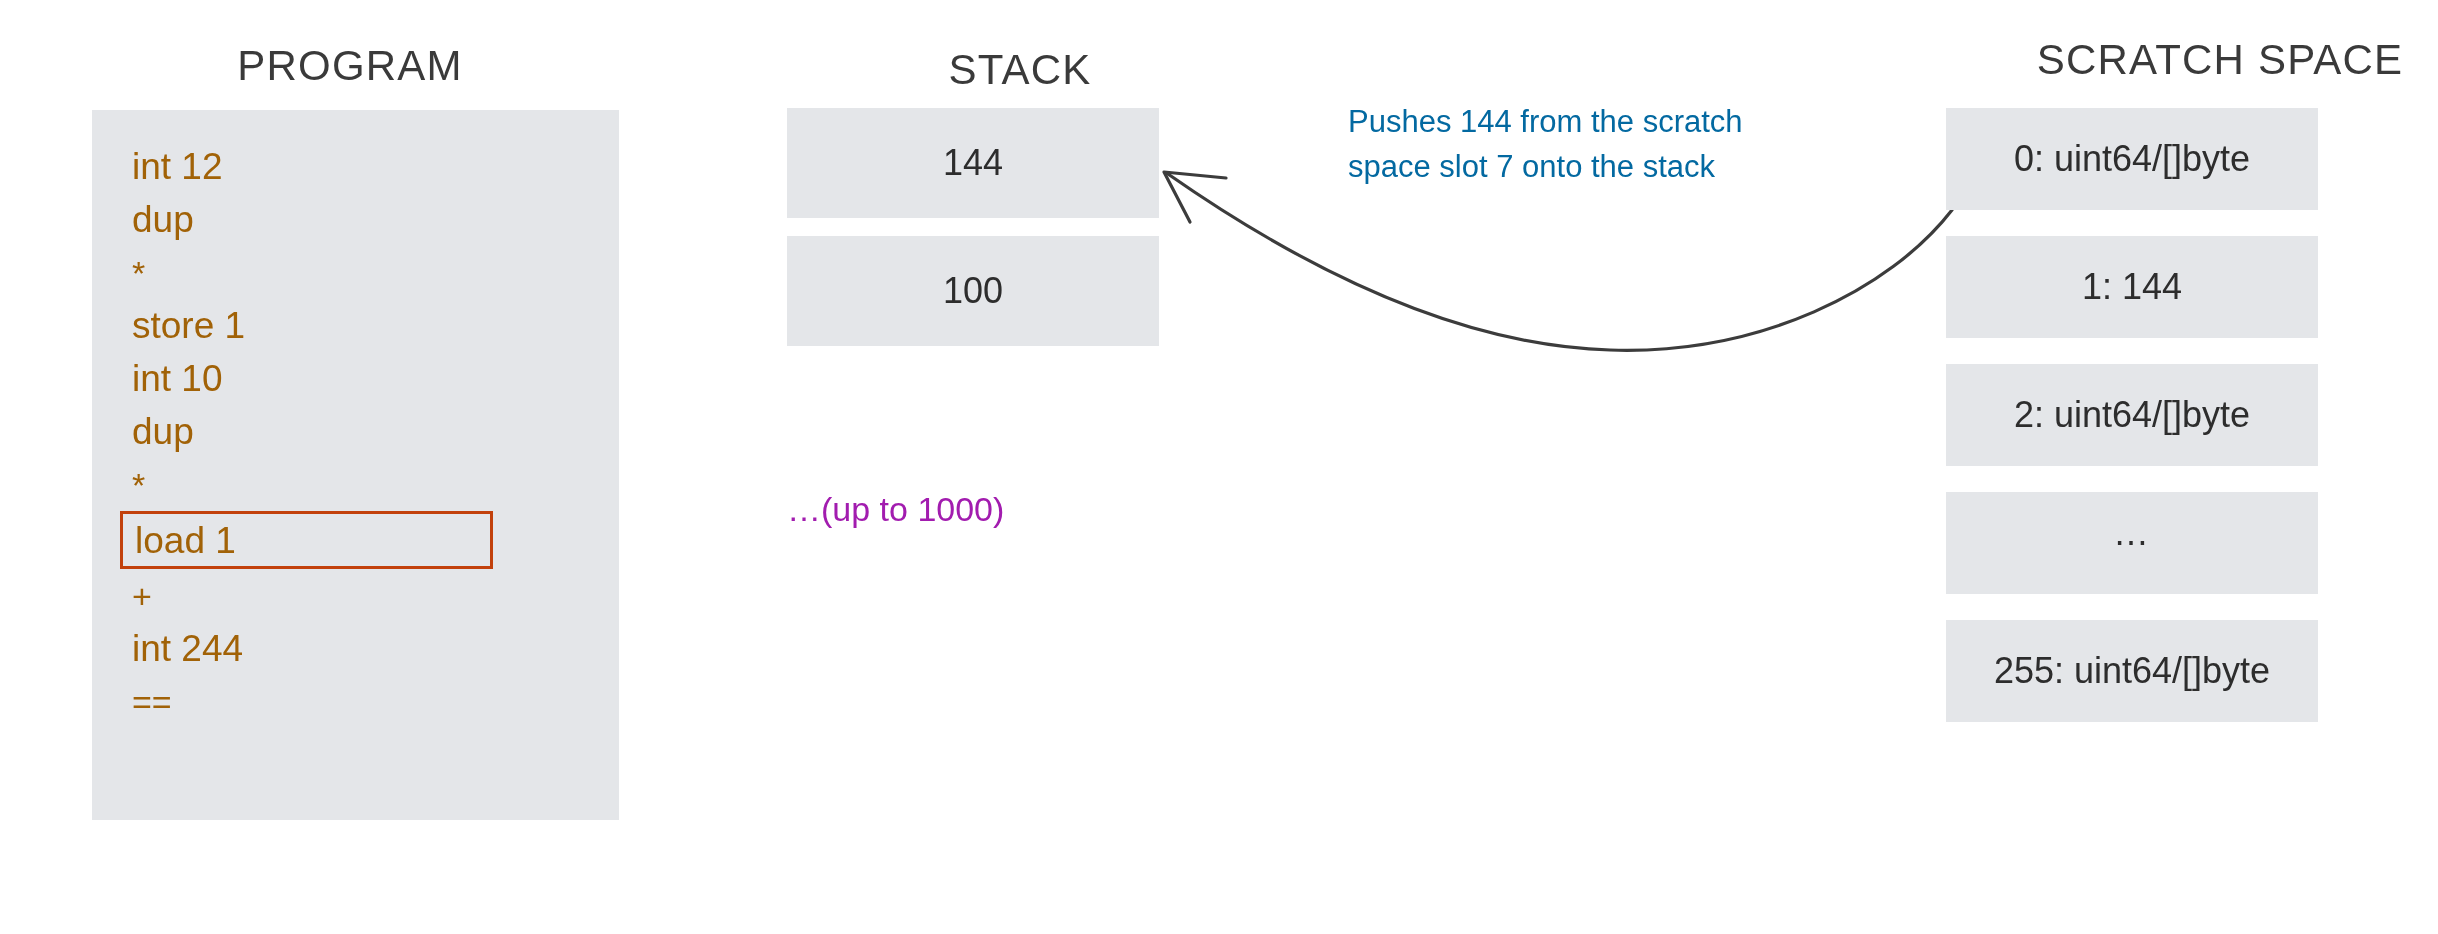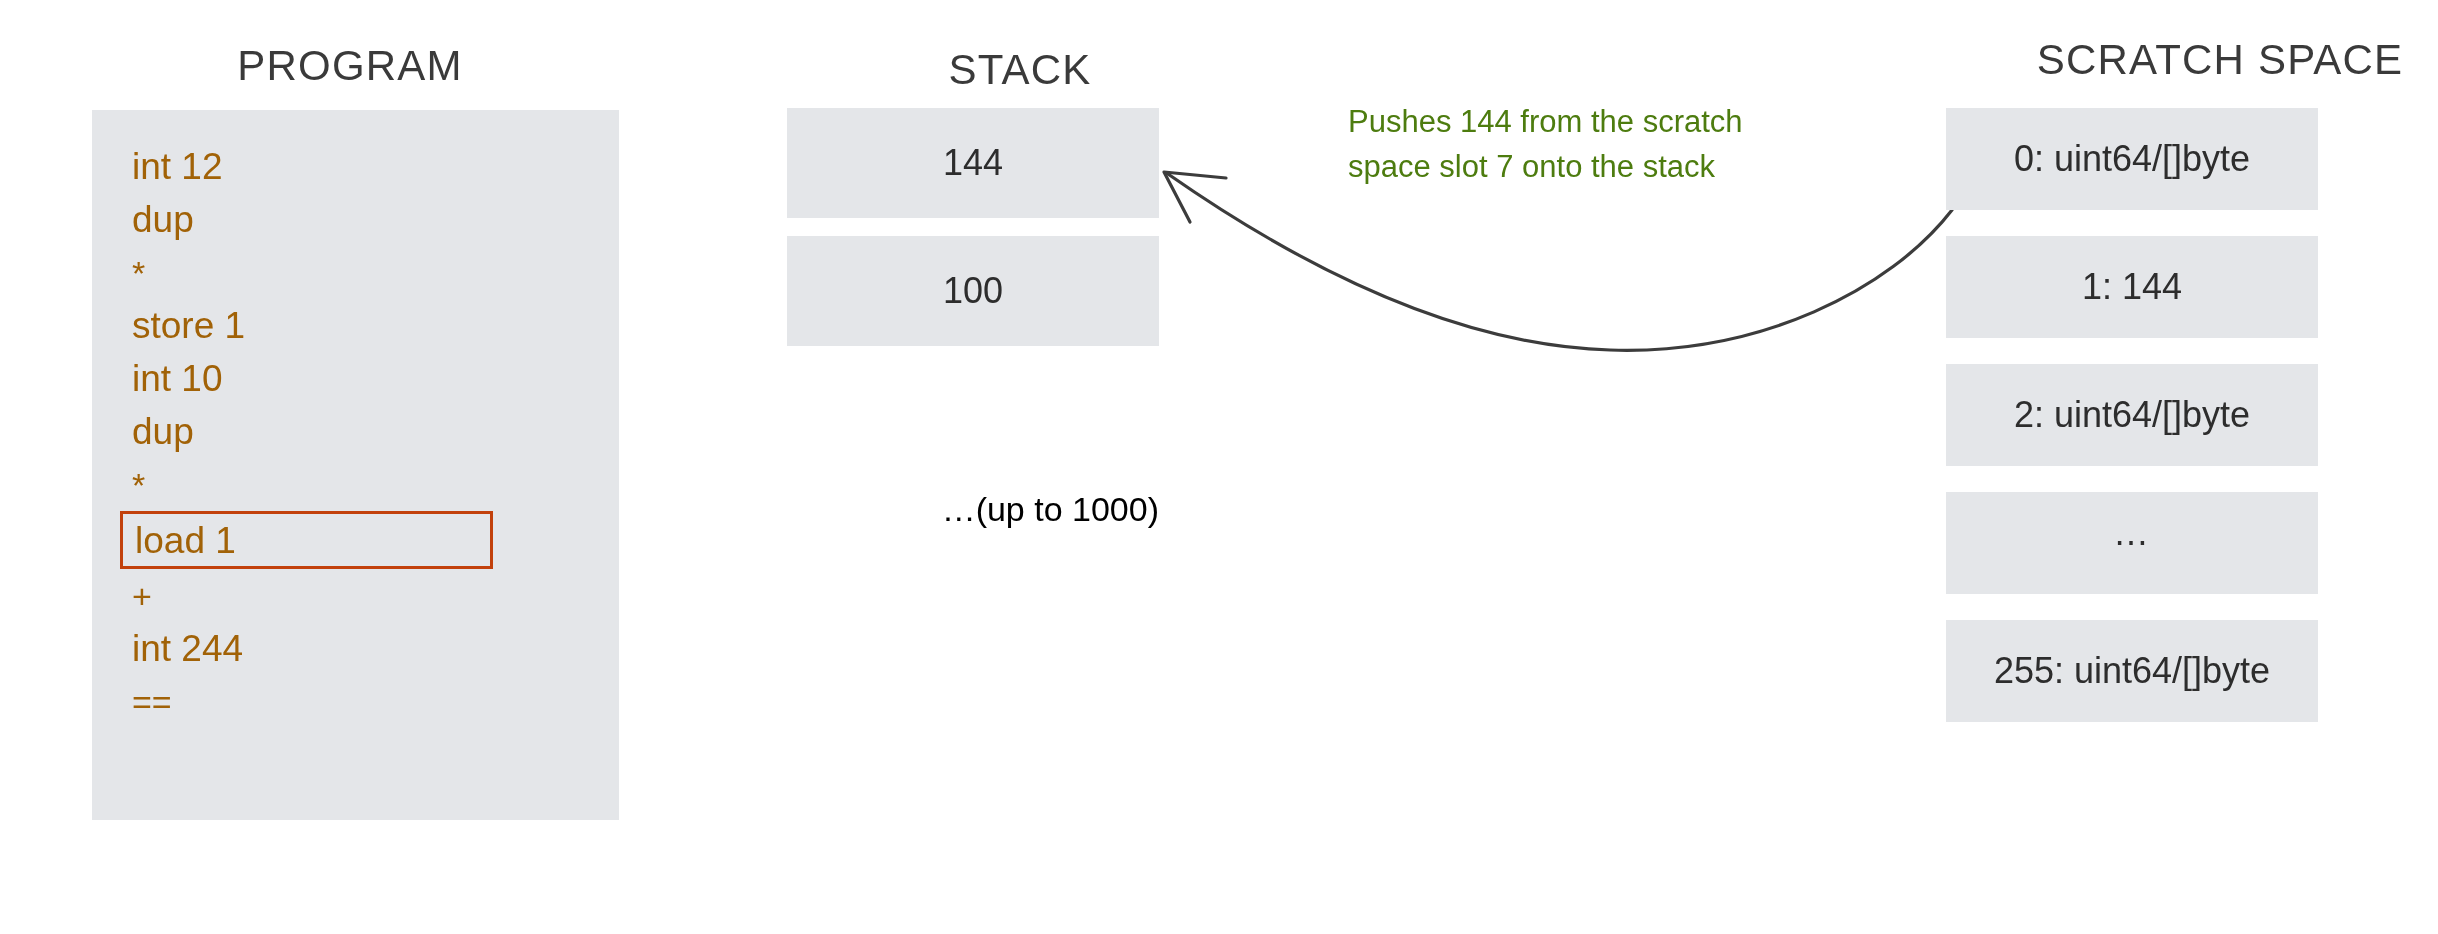--- a/index.html
+++ b/index.html
@@ -88,34 +88,34 @@
     height: 110px;
   }
   #stack-slot-0 { top: 108px; }
   #stack-slot-1 { top: 236px; }
   #stack-slot-2 { top: 364px; }
   #stack-note {
     position: absolute;
     left: 787px;
     top: 490px;
     width: 372px;
-    text-align: right;
+    text-align: left;
     font-size: 34px;
-    color: #000000;
+    color: #a21caf;
   }
 
   
   #annotation {
     position: absolute;
     left: 1348px;
     top: 100px;
     width: 470px;
     font-size: 31px;
     line-height: 1.45;
-    color: #4d7c0f;
+    color: #0369a1;
   }
 
   
   #arrow-svg {
     position: absolute;
     left: 1140px;
     top: 160px;
     width: 830px;
     height: 200px;
     pointer-events: none;

